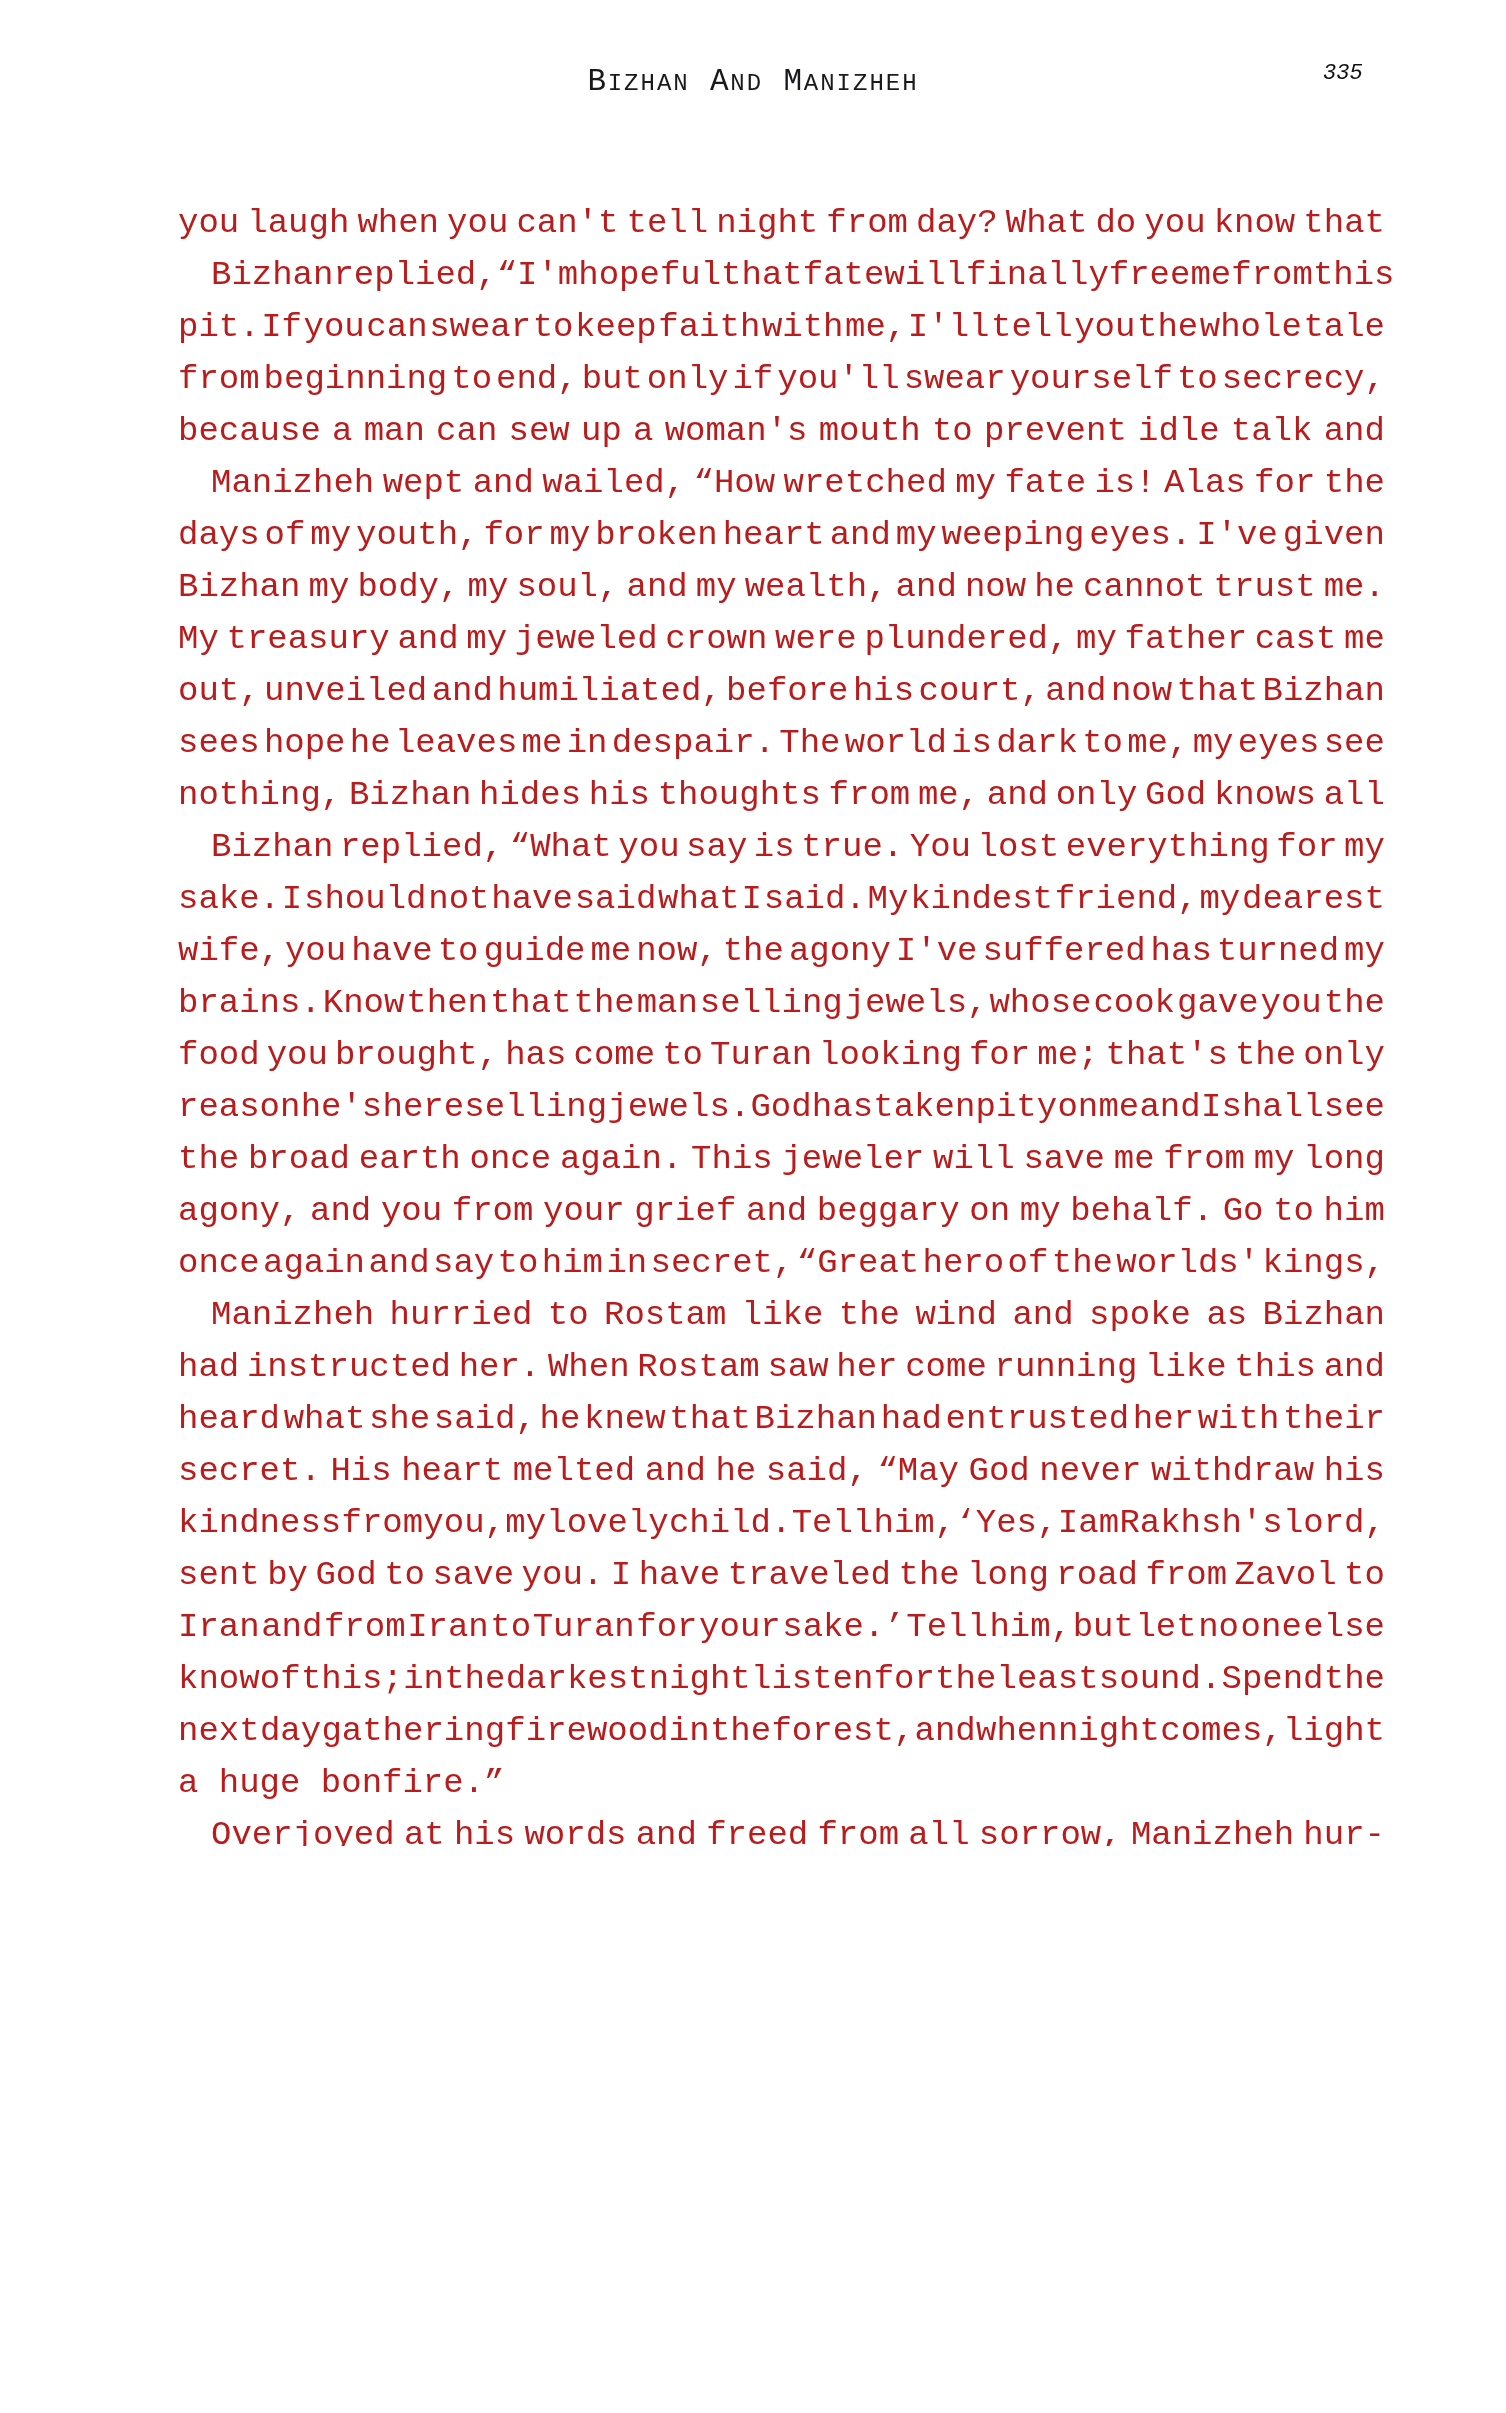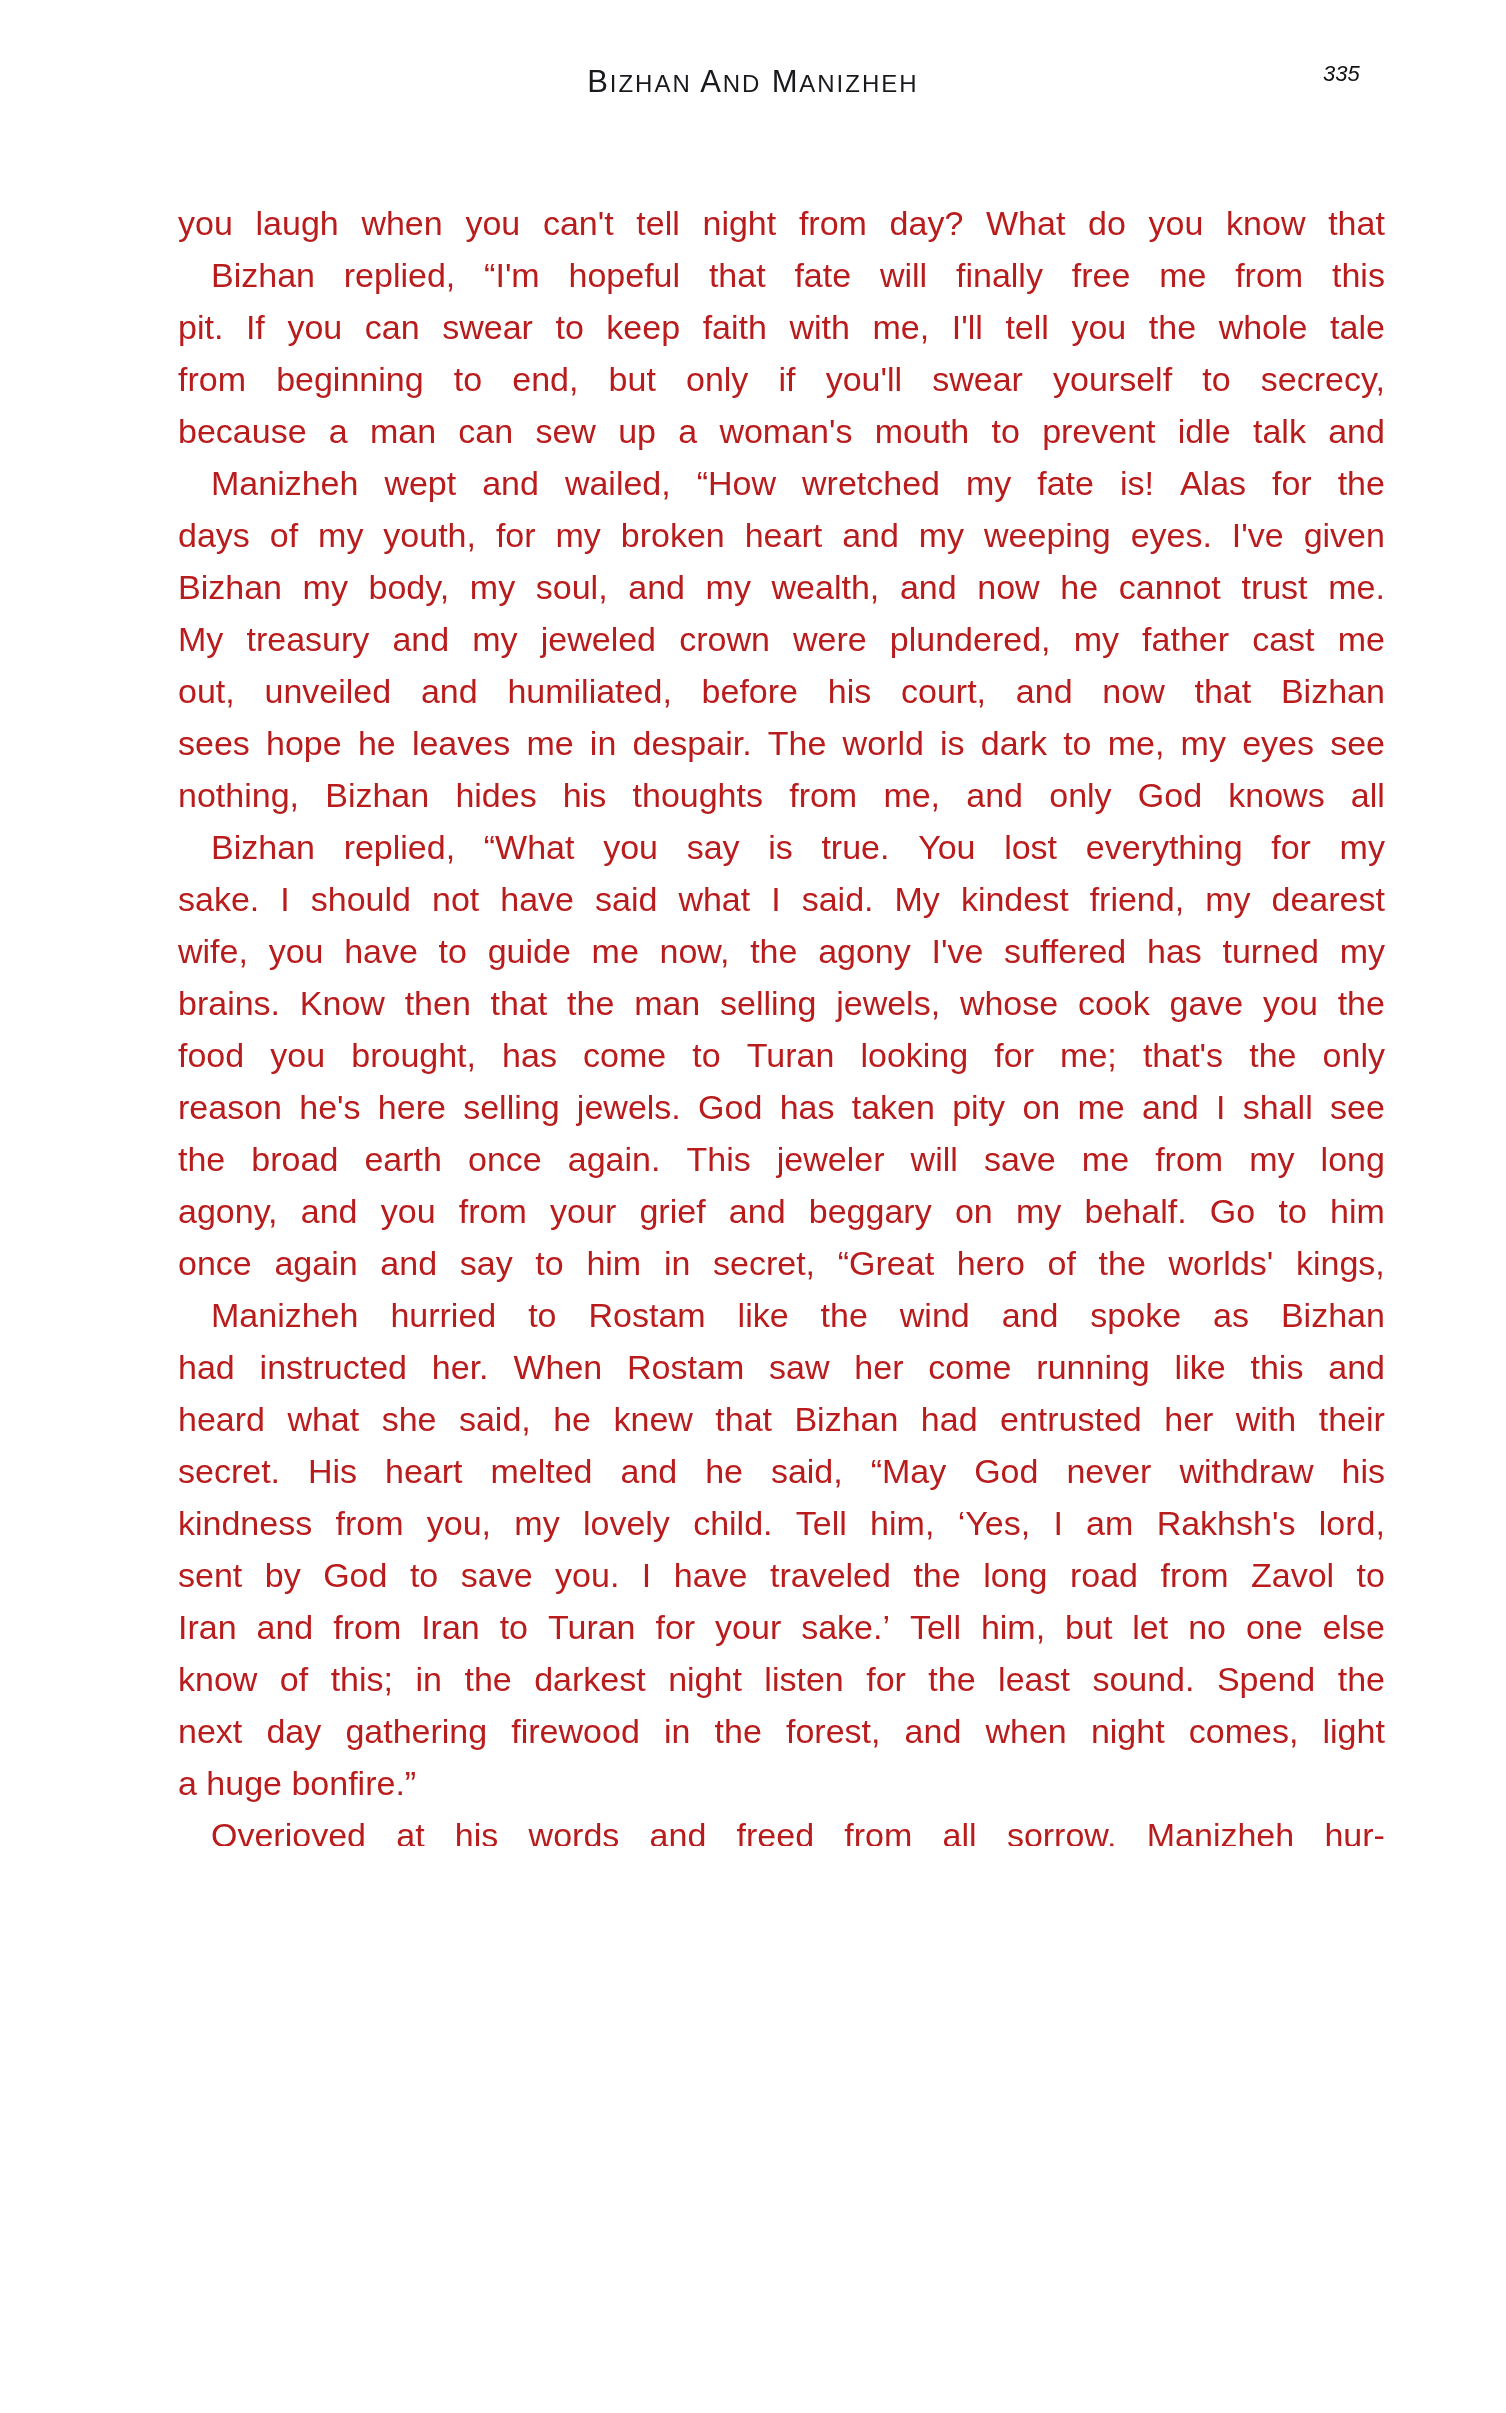--- a/index.html
+++ b/index.html
@@ -6,21 +6,21 @@
     margin: 0;
     padding: 0;
     background: #ffffff;
   }
   .page {
     position: relative;
     width: 1506px;
     height: 1846px;
     background: #ffffff;
     overflow: hidden;
-    font-family: Liberation Sans, sans-serif;
+    font-family: Liberation Mono, monospace;
     color: #17161a;
   }
 
   
   .runhead {
     position: absolute;
     left: 0;
     top: 64px;
     width: 1506px;
     text-align: center;

